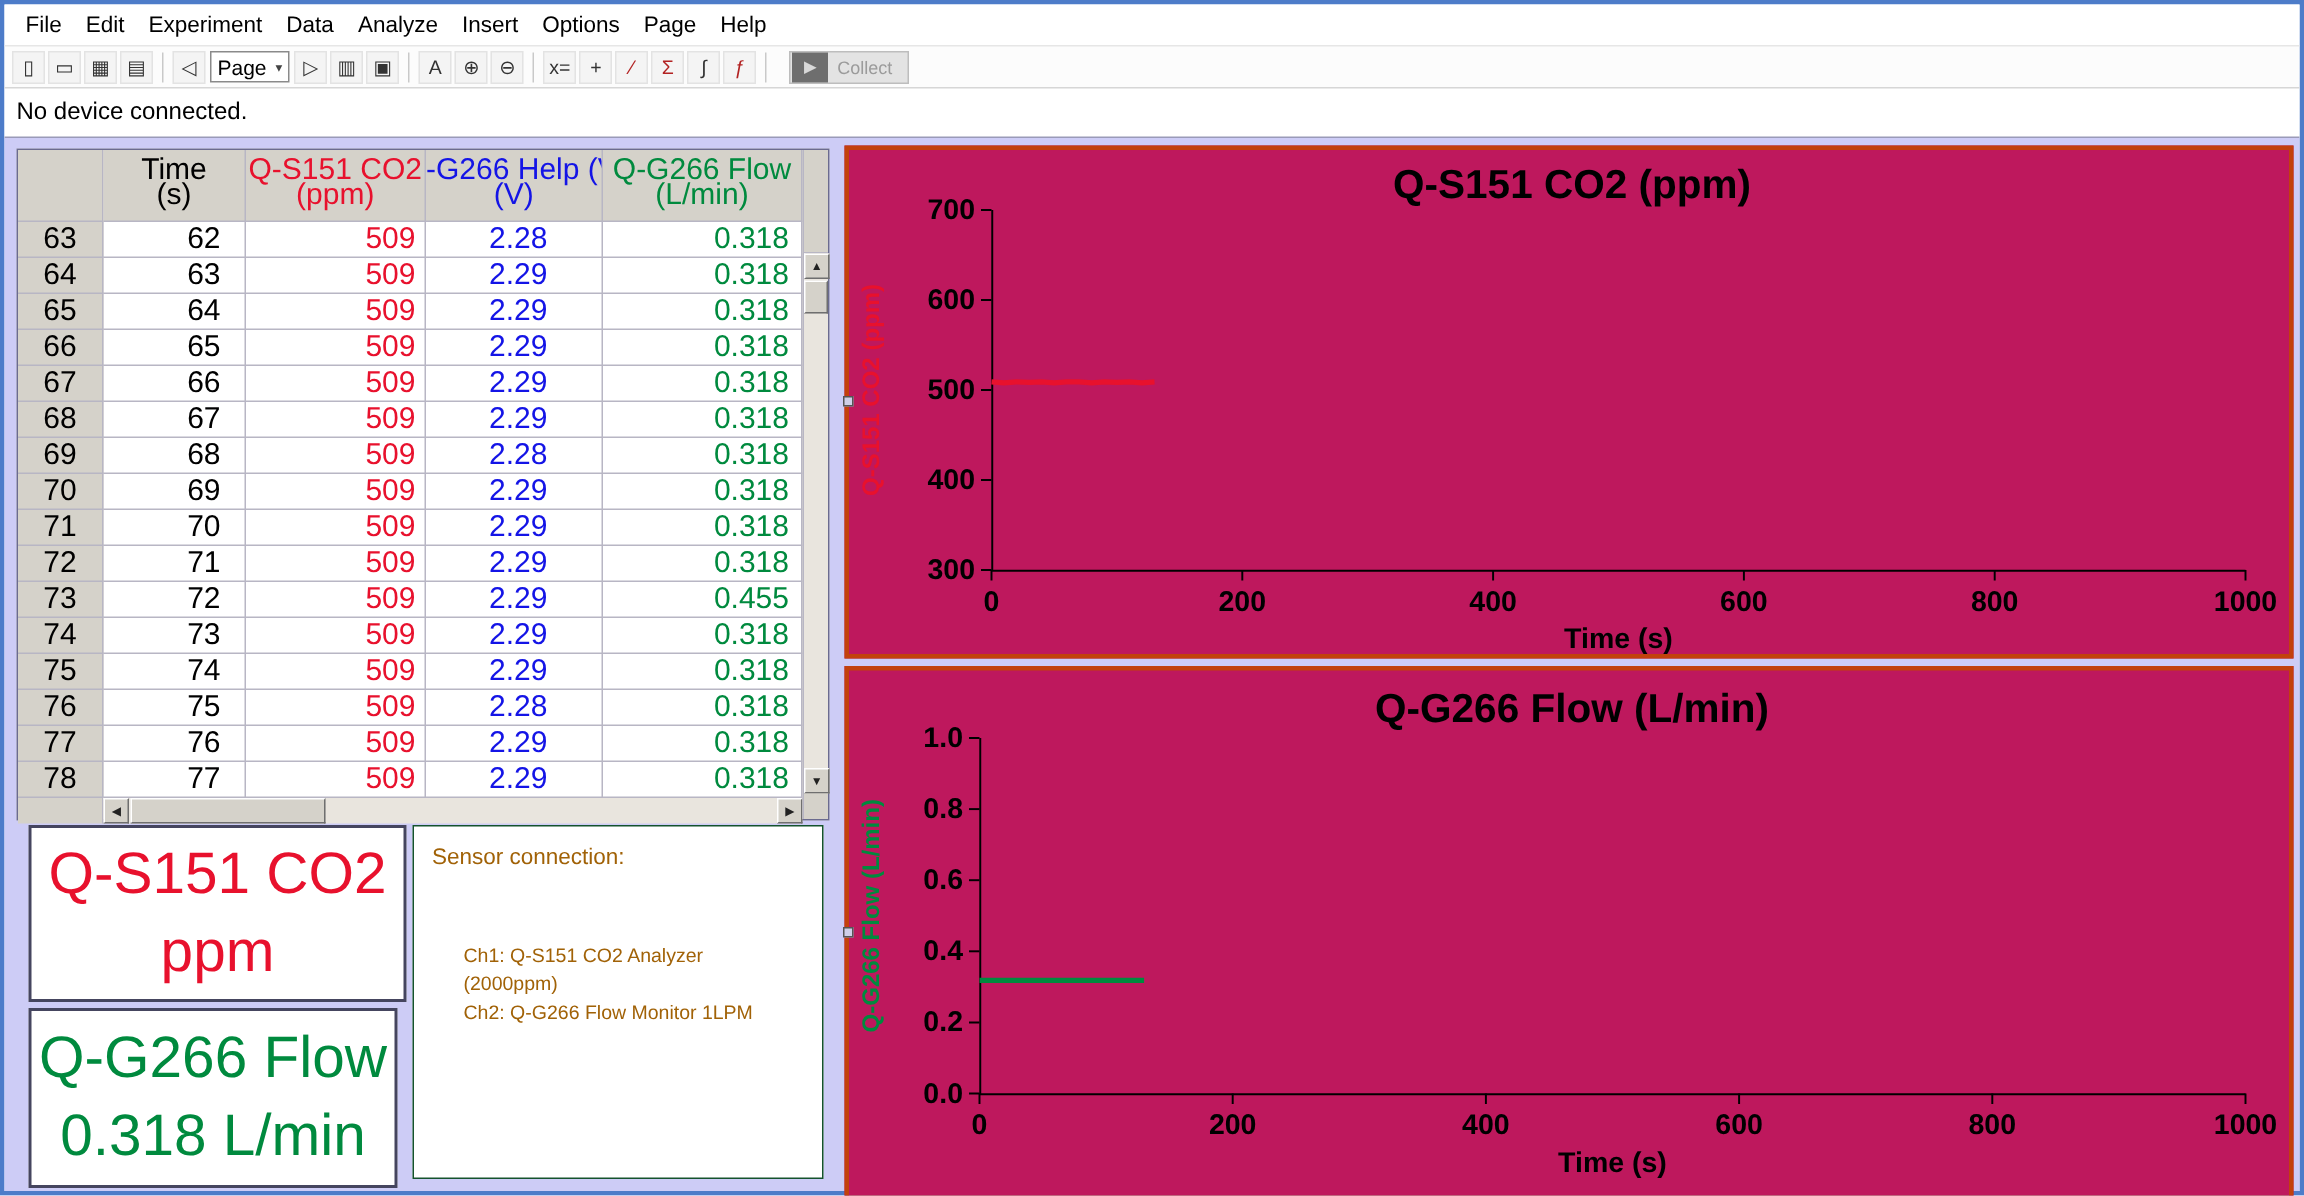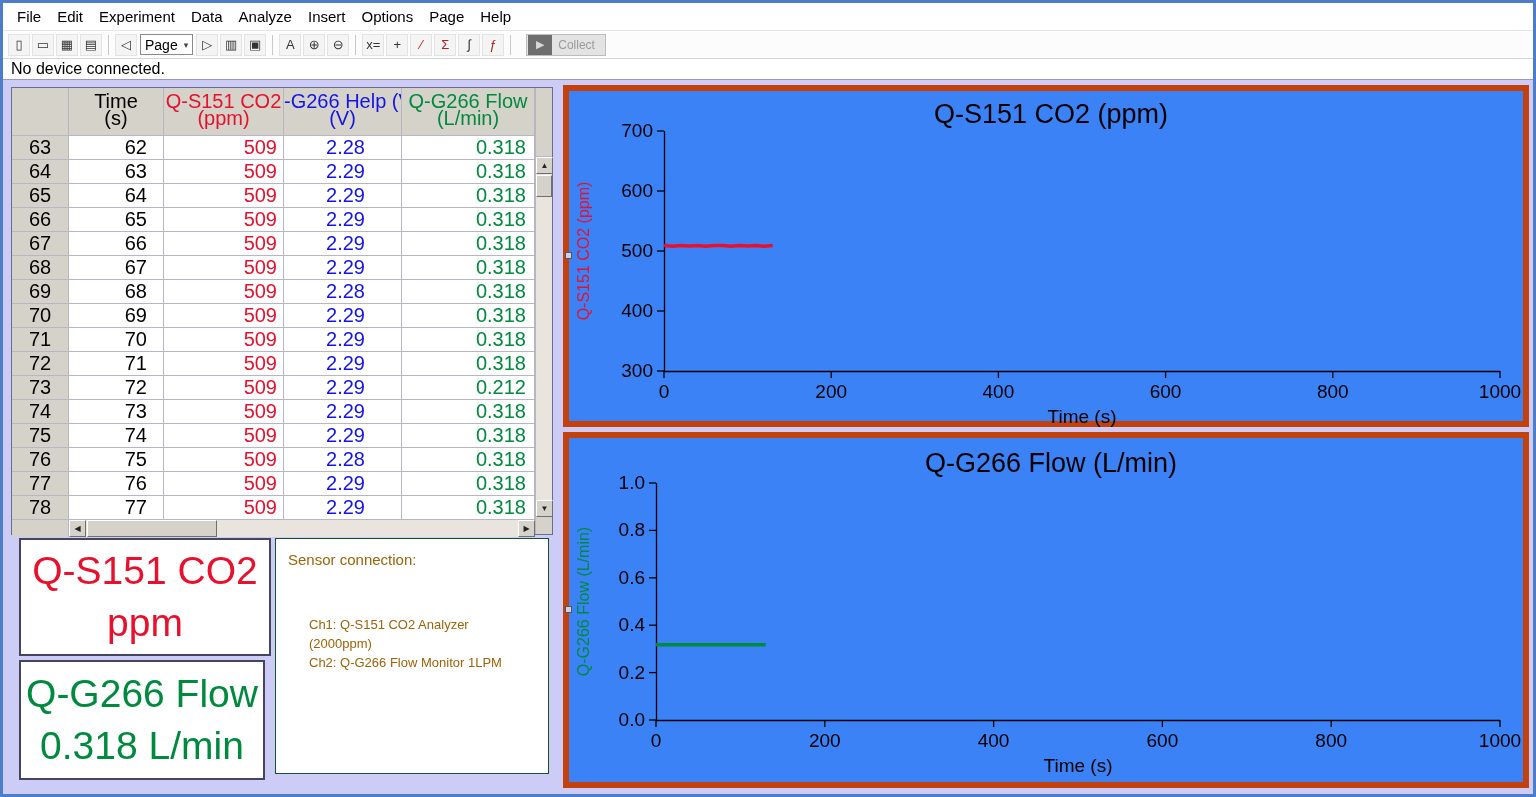--- a/index.html
+++ b/index.html
@@ -15,21 +15,21 @@
   
   .toolbar { height: 28px; display: flex; align-items: center; padding: 2px 4px; background: #fcfcfc; border-top: 1px solid #e6e6e6; flex: none; }
   .tb-icon { min-width: 22px; height: 22px; display: flex; align-items: center; justify-content: center; font-size: 13px; color: #333; margin: 0 1px; border: 1px solid #e3e3e3; background: #f4f4f4; padding: 0 2px; }
   .tb-sep { width: 1px; height: 20px; background: #c9c9c9; margin: 0 5px; flex: none; }
   .page-select { height: 21px; border: 1px solid #8a8a8a; background: #fff; font-size: 14px; display: flex; align-items: center; gap: 6px; padding: 0 4px; margin: 0 2px; }
   .page-select .chev { font-size: 9px; color: #444; }
   .collect-btn { margin-left: 10px; height: 22px; display: flex; align-items: center; border: 1px solid #bdbdbd; background: #e3e3e3; color: #9b9b9b; font-size: 12px; padding-right: 10px; }
   .collect-arrow { width: 24px; height: 20px; background: #6e6e6e; color: #d8d8d8; display: flex; align-items: center; justify-content: center; margin: 0 6px 0 1px; font-size: 11px; }
 
   
-  .statusbar { height: 22px; background: #fff; border-top: 1px solid #d6d6d6; border-bottom: 1px solid #9a9ab8; font-size: 16px; display: flex; align-items: center; padding-left: 8px; color: #000; flex: none; }
+  .statusbar { height: 34px; background: #fff; border-top: 1px solid #d6d6d6; border-bottom: 1px solid #9a9ab8; font-size: 16px; display: flex; align-items: center; padding-left: 8px; color: #000; flex: none; }
 
   
   .workspace { position: relative; flex: 1; background: #cdccf6; }
 
   
   .data-table { position: absolute; left: 8px; top: 7px; width: 542px; height: 448px; display: flex; background: #fff; border: 1px solid #6b6b8f; }
   .table-main { width: 523px; display: flex; flex-direction: column; }
   .thead-group, .thead-cols, .trow, .hscroll-row { display: flex; flex: none; }
   .cell { border-right: 1px solid #b8b6c4; border-bottom: 1px solid #b8b6c4; overflow: hidden; white-space: nowrap; }
   .c0 { width: 57px; background: #d5d2ca; text-align: center; }
@@ -65,21 +65,21 @@
   .meter-co2 { left: 16px; top: 458px; width: 252px; height: 118px; }
   .meter-flow { left: 16px; top: 580px; width: 246px; height: 120px; }
   .meter .mline { font-size: 39px; line-height: 52px; white-space: nowrap; }
 
   
   .textbox { position: absolute; left: 272px; top: 458px; width: 274px; height: 236px; background: #fff; border: 1px solid #14532d; padding: 10px 12px; color: #a16207; }
   .tline { font-size: 15px; line-height: 22px; white-space: nowrap; }
   .tline.small { font-size: 13px; line-height: 19px; margin-left: 21px; }
 
   
-  .chart { position: absolute; background: #3b82f6; border: 6px solid #c2410c; }
+  .chart { position: absolute; background: #be185d; border: 3px solid #c2410c; font-weight: bold; }
   .chart1 { left: 560px; top: 5px;   width: 966px; height: 342px; }
   .chart2 { left: 560px; top: 352px; width: 966px; height: 356px; }
   .chart svg { display: block; }
   .handle { position: absolute; width: 7px; height: 7px; left: -4px; top: 50%; margin-top: -4px; background: #cfcfe8; border: 1px solid #555; z-index: 2; }
 </style>
 </head>
 <body>
 
 <div class="window">
 
@@ -223,21 +223,21 @@
               <div class="cell c1">71</div>
               <div class="cell c2">509</div>
               <div class="cell c3">2.29</div>
               <div class="cell c4">0.318</div>
             </div>
             <div class="trow">
               <div class="cell c0">73</div>
               <div class="cell c1">72</div>
               <div class="cell c2">509</div>
               <div class="cell c3">2.29</div>
-              <div class="cell c4">0.212</div>
+              <div class="cell c4">0.455</div>
             </div>
             <div class="trow">
               <div class="cell c0">74</div>
               <div class="cell c1">73</div>
               <div class="cell c2">509</div>
               <div class="cell c3">2.29</div>
               <div class="cell c4">0.318</div>
             </div>
             <div class="trow">
               <div class="cell c0">75</div>

